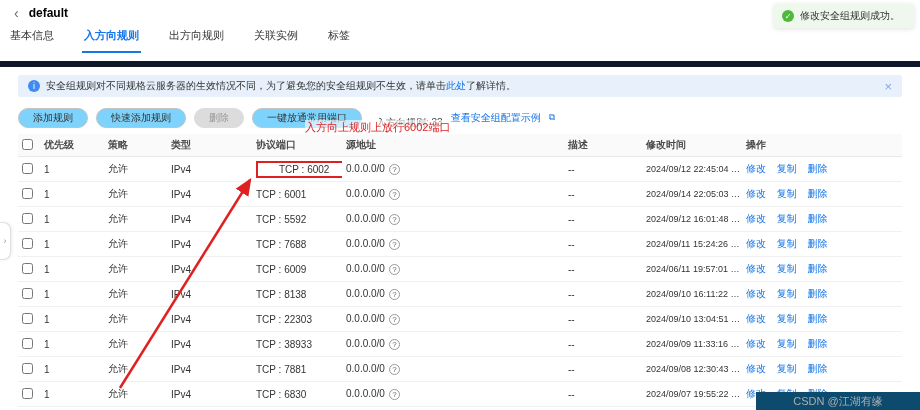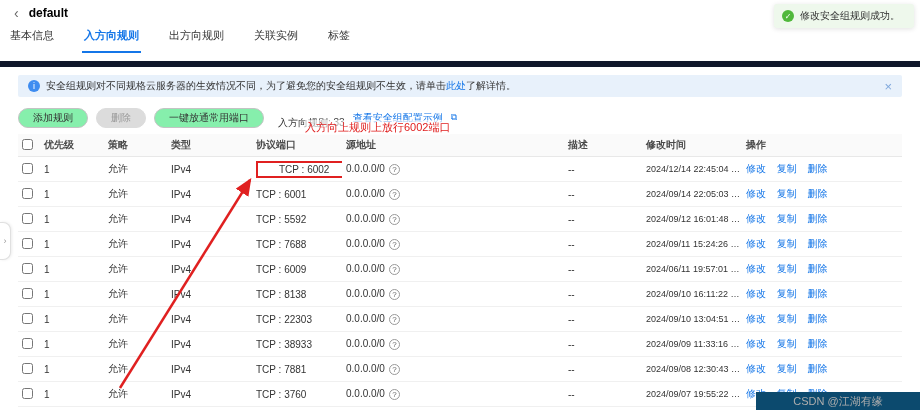--- a/index.html
+++ b/index.html
@@ -20,21 +20,21 @@
   .content { padding: 8px 18px 0; }
 
   .banner { display: flex; align-items: center; gap: 6px; background: #e8f1fb;
     border-radius: 2px; padding: 4px 10px; font-size: 10px; color: #333; }
   .info-icon { width: 12px; height: 12px; border-radius: 50%; background: #3e8cf0; color: #fff;
     font-size: 9px; display: flex; align-items: center; justify-content: center; flex: none; }
   .banner .blink { color: #1476e8; cursor: pointer; }
   .banner .close { margin-left: auto; color: #7fa8dc; font-size: 13px; cursor: pointer; line-height: 1; }
 
   .toolbar { display: flex; align-items: center; gap: 8px; margin-top: 8px; }
-  .btn { border: 1px solid #c3c3c3; background: #86efac; border-radius: 12px; padding: 2px 14px;
+  .btn { border: 1px solid #c3c3c3; background: #7dd3fc; border-radius: 12px; padding: 2px 14px;
     font-size: 10px; color: #333; cursor: pointer; font-family: inherit; line-height: 14px; }
   .btn.disabled { background: #dcdcdc; border-color: #dcdcdc; color: #9a9a9a; }
   .rule-count { font-size: 10px; color: #333; margin-left: 6px; margin-top: 11px; }
   .link { color: #1476e8; font-size: 10px; text-decoration: none; cursor: pointer; }
   .ext-icon { font-size: 9px; color: #1476e8; }
 
   .searchbar { display: flex; align-items: center; gap: 6px; margin-top: 6px; }
   .search-box { flex: 1; display: flex; align-items: center; border: 1px solid #d9d9d9;
     border-radius: 2px; height: 20px; padding: 0 6px; background: #fff; }
   .search-box input { flex: 1; border: none; outline: none; font-size: 10px; color: #333; font-family: inherit; background: transparent; }
@@ -98,20 +98,21 @@
 <div class="content">
 
   <div class="banner">
     <span class="info-icon">i</span>
     <span><span>安全组规则对不同规格云服务器的生效情况不同，为了避免您的安全组规则不生效，请单击</span><span class="blink">此处</span><span>了解详情。</span></span>
     <span class="close">×</span>
   </div>
 
   <div class="toolbar">
     <button class="btn">添加规则</button>
+    <button class="btn">快速添加规则</button>
     <button class="btn disabled">删除</button>
     <button class="btn">一键放通常用端口</button>
     <span class="rule-count">入方向规则: 33</span>
     <span class="link">查看安全组配置示例</span>
     <span class="ext-icon">⧉</span>
   </div>
 
 
   <table>
     <colgroup>
@@ -142,21 +143,21 @@
   <tr>
     <td><input type="checkbox" style=""></td>
     <td>1</td>
     <td>允许</td>
     <td>IPv4</td>
     <td><span class="port red-box">TCP : 6002</span></td>
     <td>
       <span>0.0.0.0/0</span><span class="help-icon">?</span>
     </td>
     <td>--</td>
-    <td class="time">2024/12/14 22:45:04 …</td>
+    <td class="time">2024/09/12 22:45:04 …</td>
     <td class="ops">
       <a>修改</a>
       <a>复制</a>
       <a>删除</a>
     </td>
   </tr>
 
   <tr>
     <td><input type="checkbox" style=""></td>
     <td>1</td>
@@ -299,21 +300,21 @@
       <a>复制</a>
       <a>删除</a>
     </td>
   </tr>
 
   <tr>
     <td><input type="checkbox" style=""></td>
     <td>1</td>
     <td>允许</td>
     <td>IPv4</td>
-    <td><span class="port">TCP : 3760</span></td>
+    <td><span class="port">TCP : 6830</span></td>
     <td>
       <span>0.0.0.0/0</span><span class="help-icon">?</span>
     </td>
     <td>--</td>
     <td class="time">2024/09/07 19:55:22 …</td>
     <td class="ops">
       <a>修改</a>
       <a>复制</a>
       <a>删除</a>
     </td>

